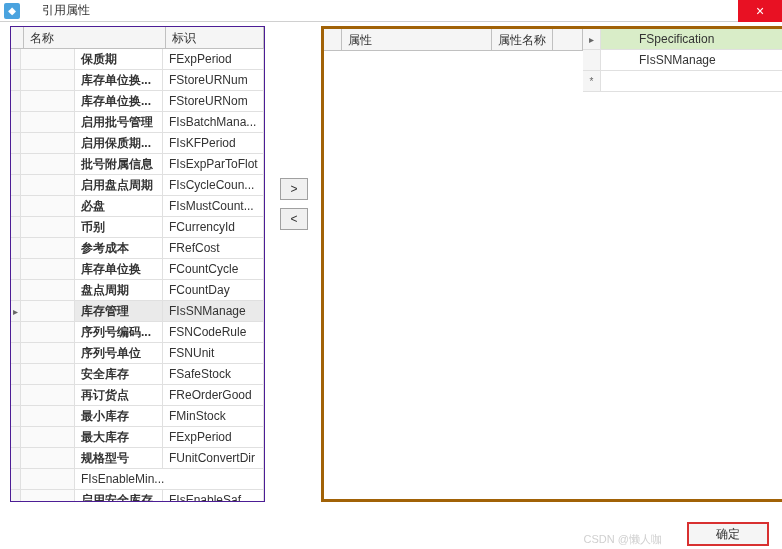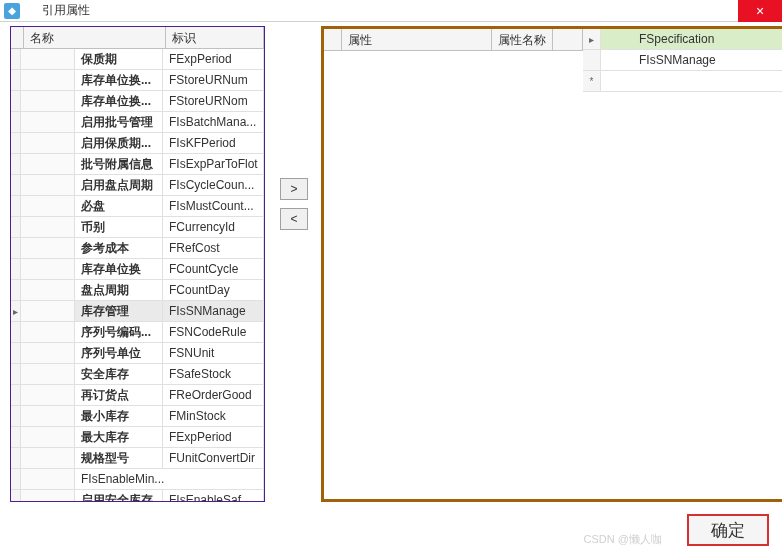--- a/index.html
+++ b/index.html
@@ -41,21 +41,21 @@
     .right-panel .grid-cell.prop { width: 150px; flex-shrink: 0; margin-left: 32px; }
     .right-panel .grid-cell.propname { flex: 1; }
     
     .row-selected { background: #d9edc8; }
     .row-selected-left .grid-cell { background: #eaeaea; }
     
     .transfer-btns { position: absolute; left: 280px; top: 178px; display: flex; flex-direction: column; gap: 8px; }
     .transfer-btn { width: 28px; height: 22px; border: 1px solid #a0a0a0; background: #f0f0f0; display: flex; align-items: center; justify-content: center; font-size: 12px; cursor: pointer; }
     
     .footer { position: absolute; bottom: 4px; right: 14px; display: flex; gap: 10px; align-items: center; }
-    .btn { width: 80px; height: 30px; border: 1px solid #b0b0b0; background: #f5f5f5; display: flex; align-items: center; justify-content: center; font-size: 17px; cursor: pointer; }
+    .btn { width: 80px; height: 22px; border: 1px solid #b0b0b0; background: #f5f5f5; display: flex; align-items: center; justify-content: center; font-size: 12px; cursor: pointer; }
     .btn-ok-highlight { outline: 2px solid #d83030; outline-offset: -1px; }
 
     .watermark { position: absolute; bottom: 2px; right: 120px; font-size: 11px; color: #d0d0d0; pointer-events: none; }
     
     .grid-body::-webkit-scrollbar { width: 16px; }
     .grid-body::-webkit-scrollbar-track { background: #f0f0f0; border-left: 1px solid #d0d0d0; }
     .grid-body::-webkit-scrollbar-thumb { background: #c8c8c8; border: 1px solid #a0a0a0; }
   </style>
 </head>
 <body>

